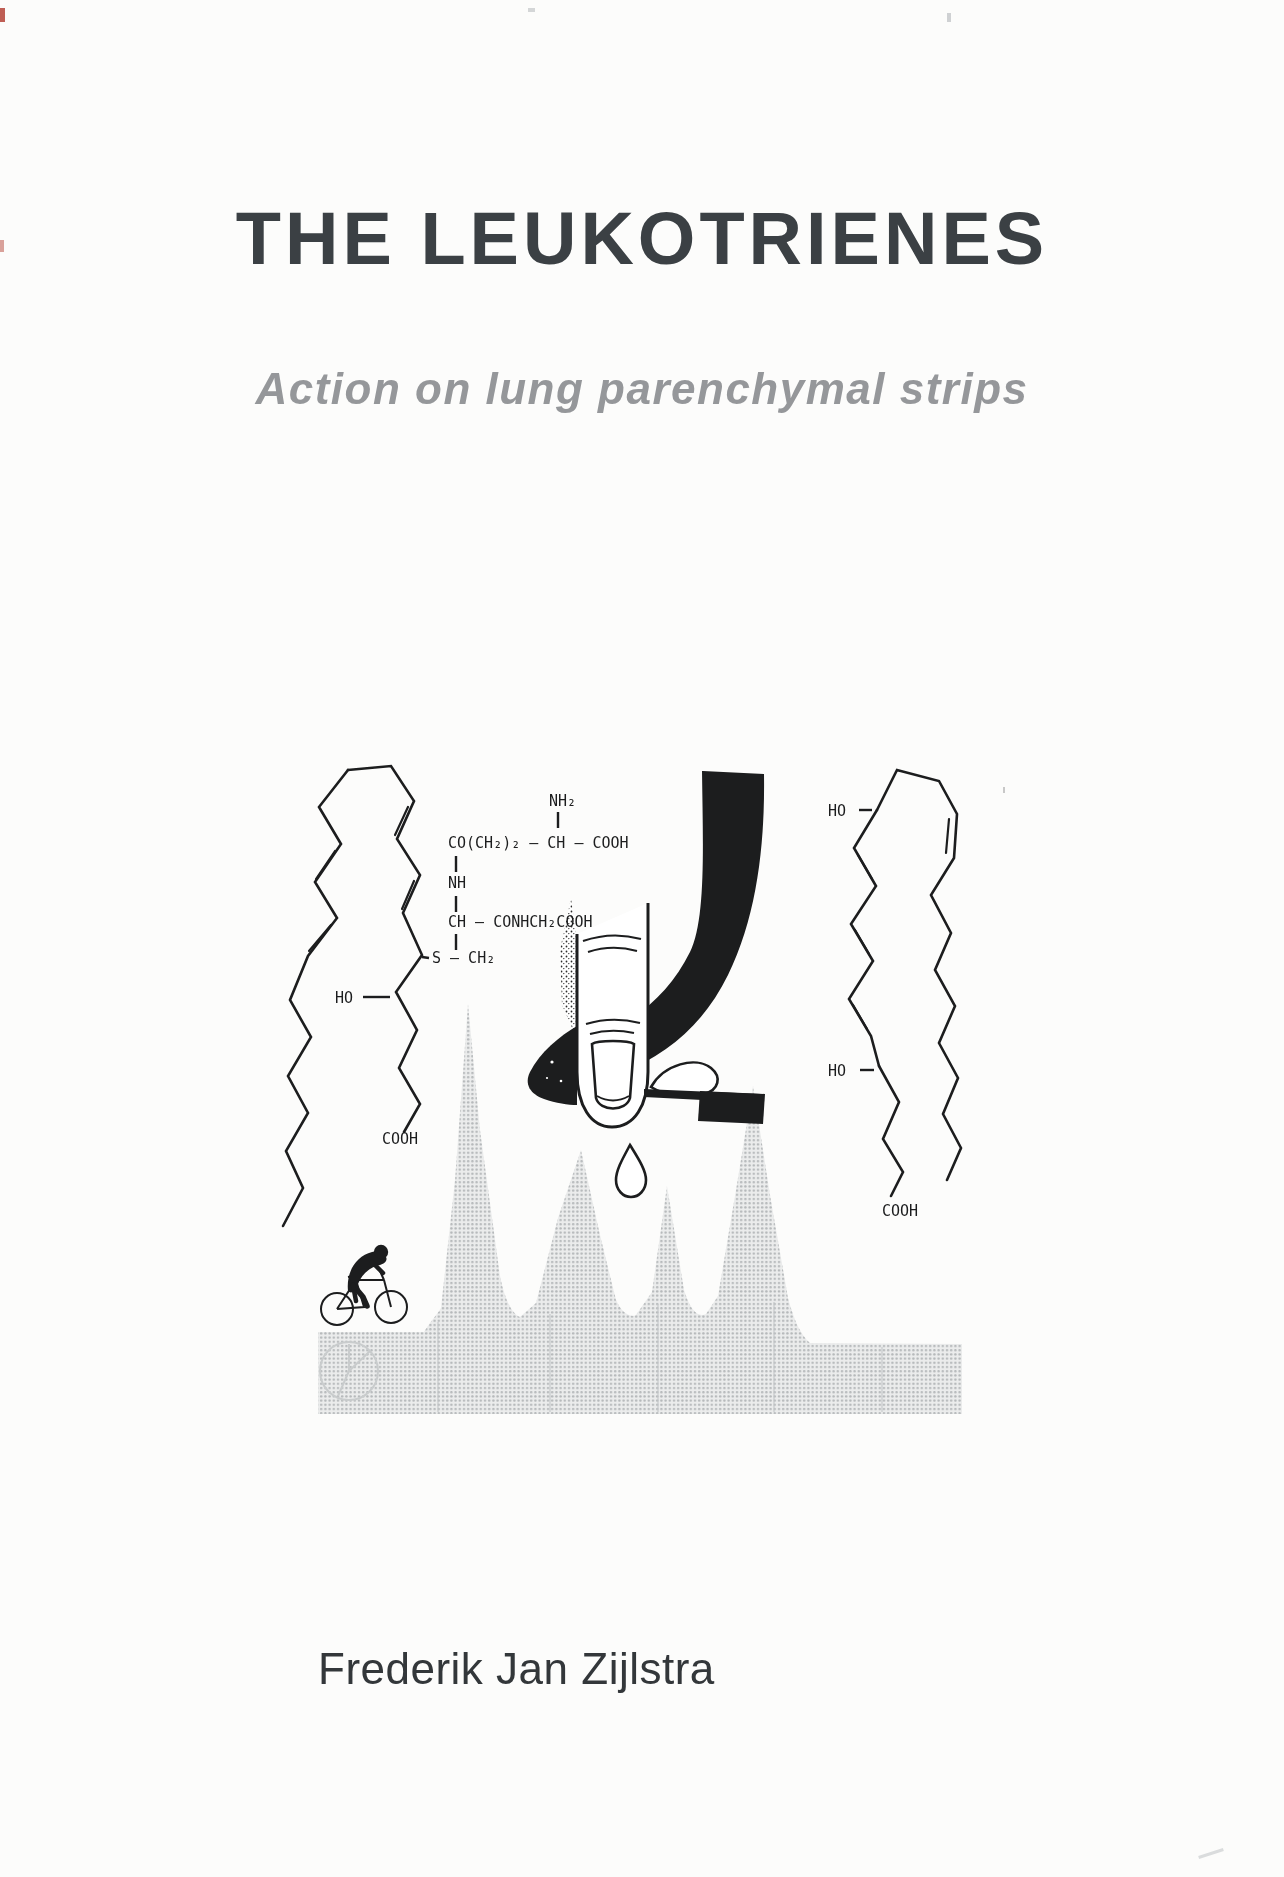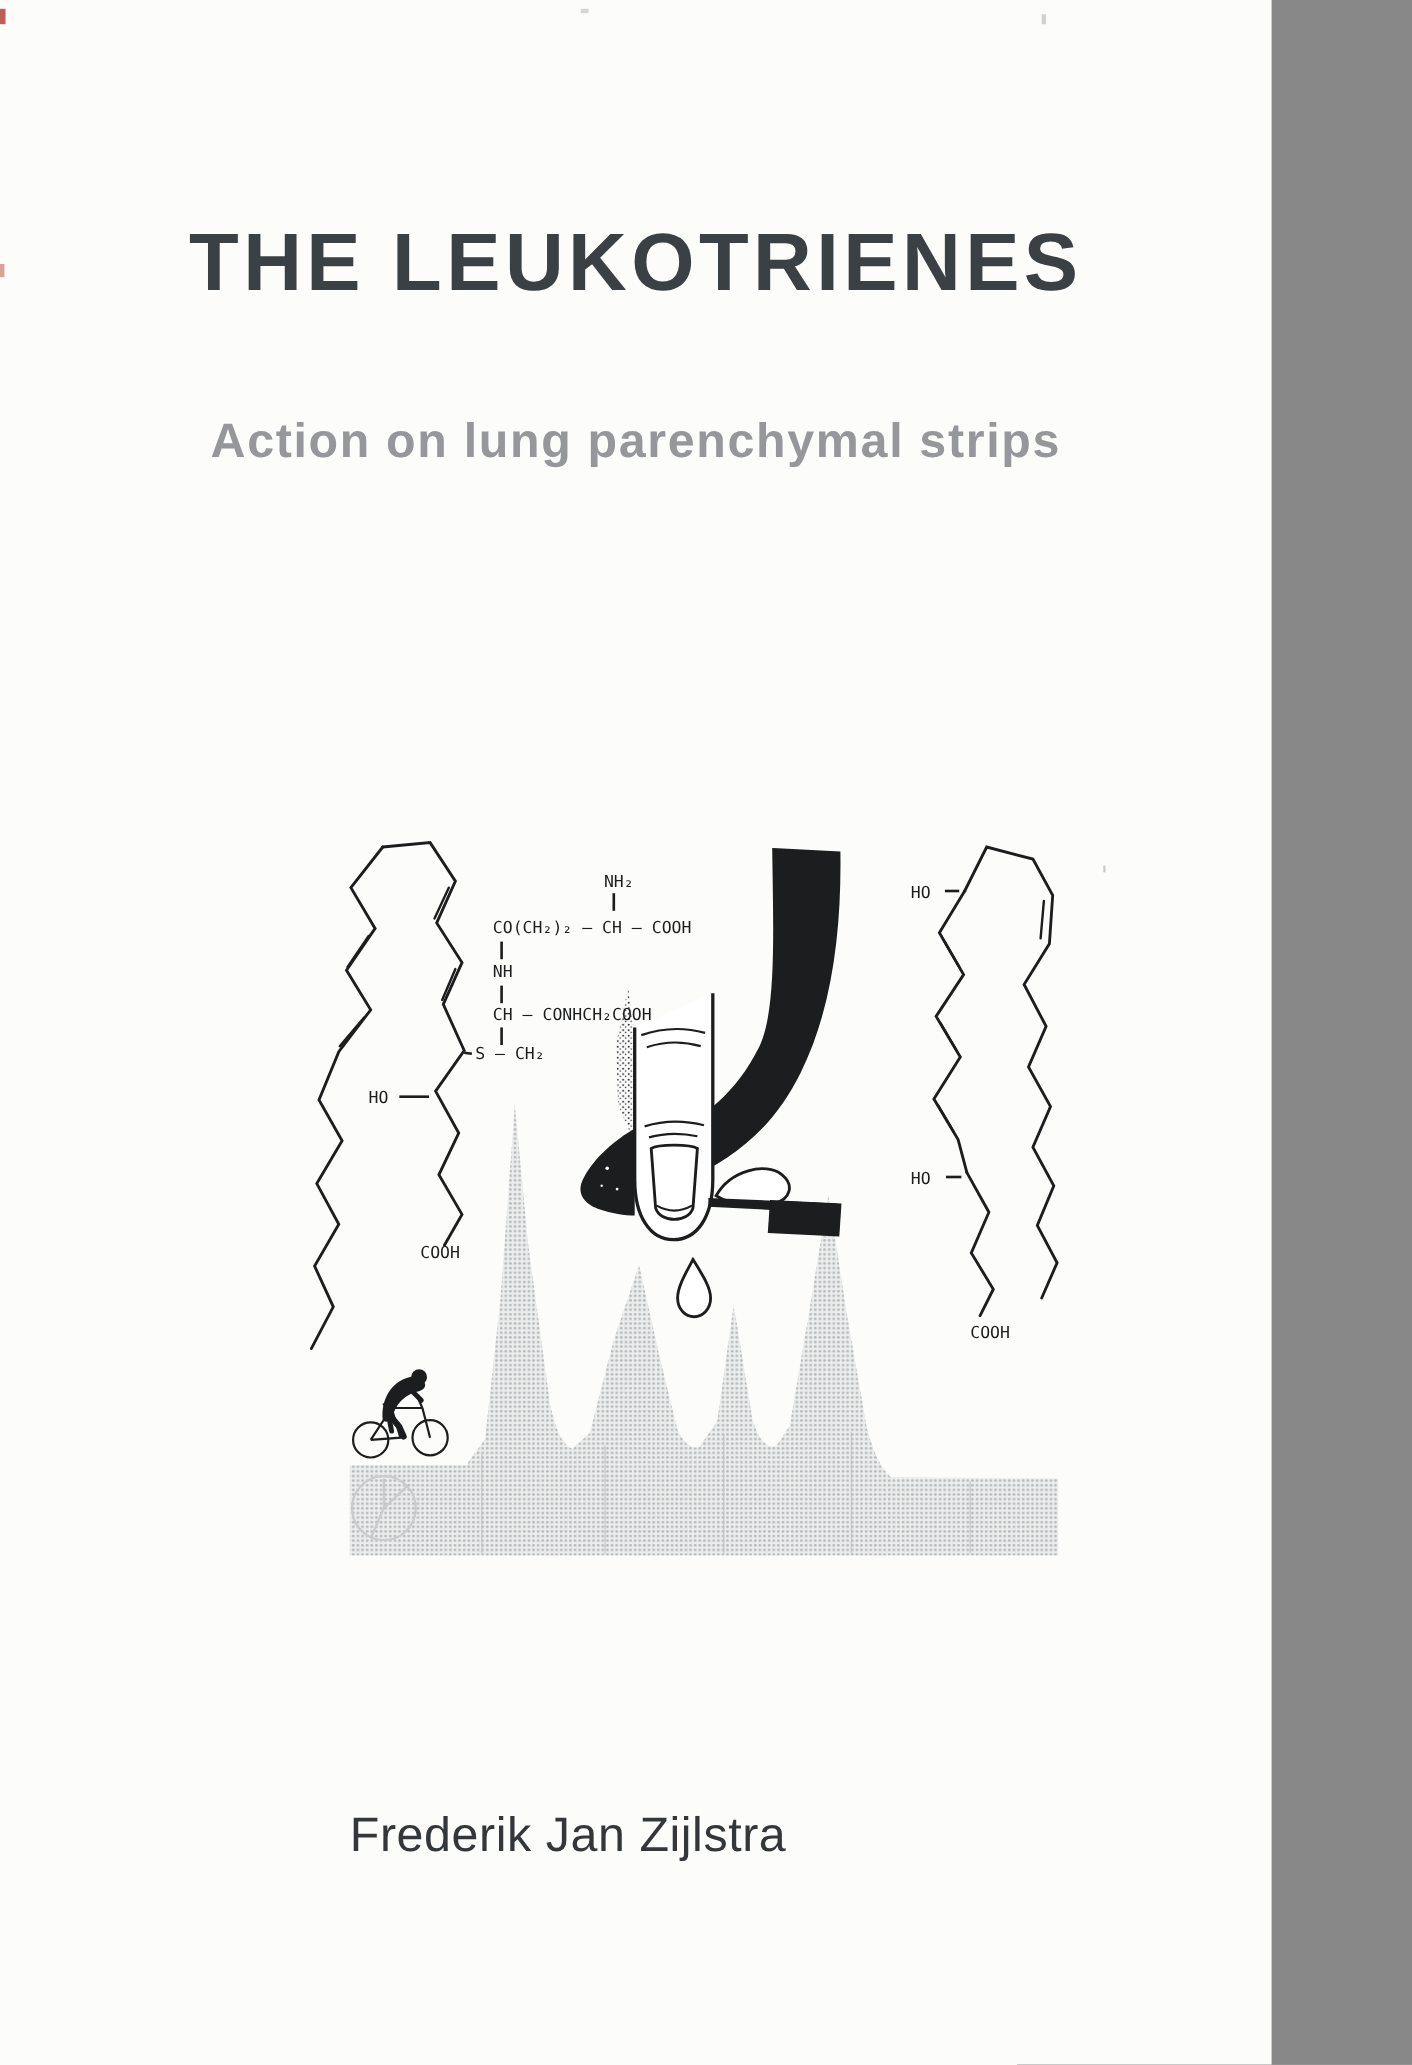--- a/index.html
+++ b/index.html
@@ -1,34 +1,34 @@
 <!DOCTYPE html>
 <html style="--paper: #fcfcfb; --ink: #1c1d1e; --title: #3b4044; --subtitle: #95979a; --halftone_dot: #b6b9bb; --halftone_bg: #ebecec; --divider: #c2c5c7;"><head>
 <meta charset="utf-8">
 <style>
   :root{
     --paper:#fcfcfb; --ink:#1c1d1e; --title:#3b4044; --subtitle:#95979a;
     --halftone_dot:#b6b9bb; --halftone_bg:#ebecec; --divider:#c2c5c7; --faint:#c9cccd;
   }
   html,body{margin:0;padding:0;background:#888;}
   .page{
-    position:relative; width:1156px; height:1877px; background:var(--paper);
+    position:relative; width:1284px; height:1877px; background:var(--paper);
     overflow:hidden; font-family:"Liberation Sans", sans-serif;
   }
   .title{
     position:absolute; top:196px; left:0; width:100%; text-align:center;
     font-size:74px; font-weight:700; letter-spacing:4px; color:var(--title);
     white-space:nowrap;
   }
   .subtitle{
     position:absolute; left:0; width:100%; text-align:center;
     font-size:44px; font-weight:700; letter-spacing:1.5px; color:var(--subtitle);
     white-space:nowrap;
   }
-  .subtitle.l1{top:376px;}
+  .subtitle.l1{top:364px;font-style:italic;}
   .subtitle.l2{top:408px;}
   .author{
     position:absolute; top:1644px; left:318px;
     font-size:44px; font-weight:400; letter-spacing:0.5px; color:#33373a;
     white-space:nowrap;
   }
   svg.art{position:absolute; top:0; left:0;}
   .chem{
     font-family:"DejaVu Sans Mono", monospace; font-size:15px; fill:var(--ink);
   }

